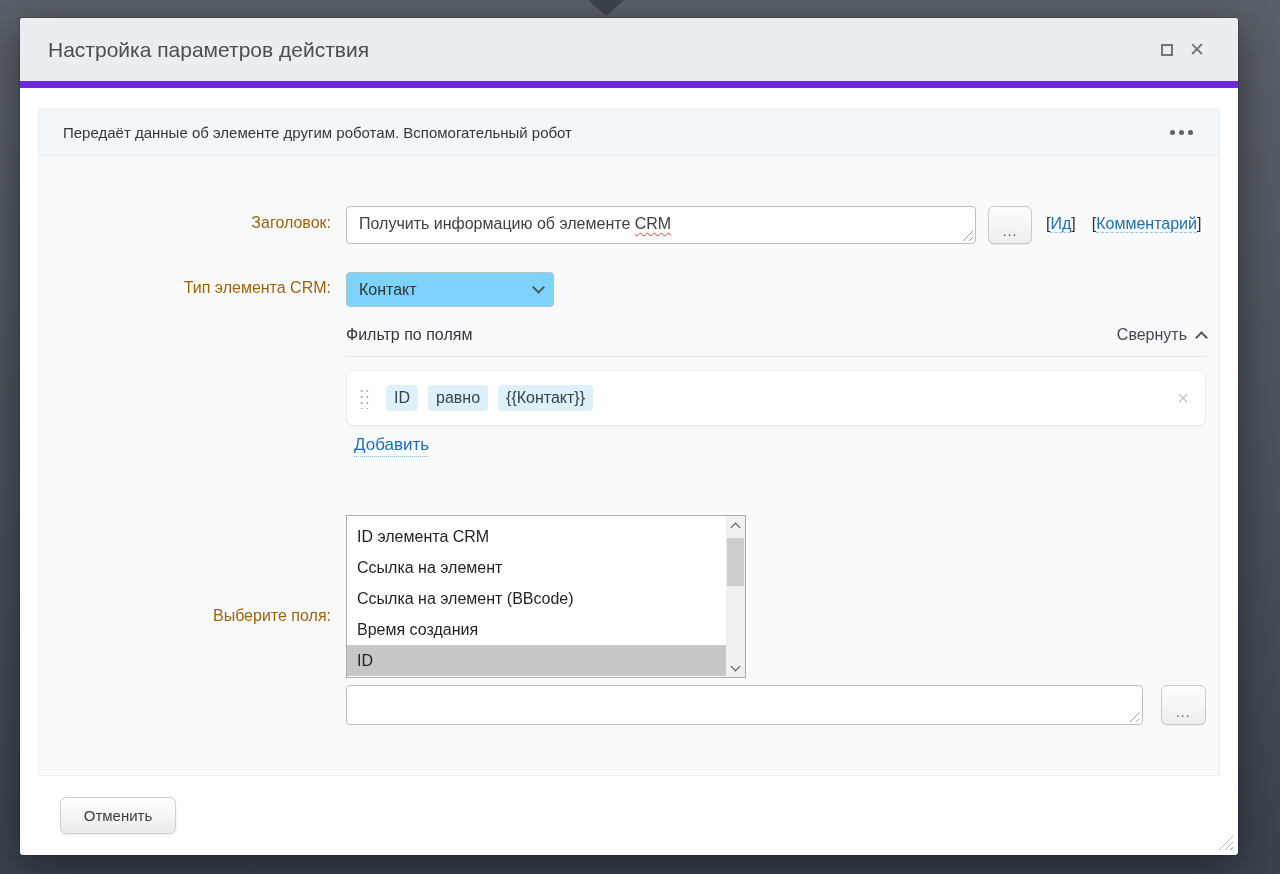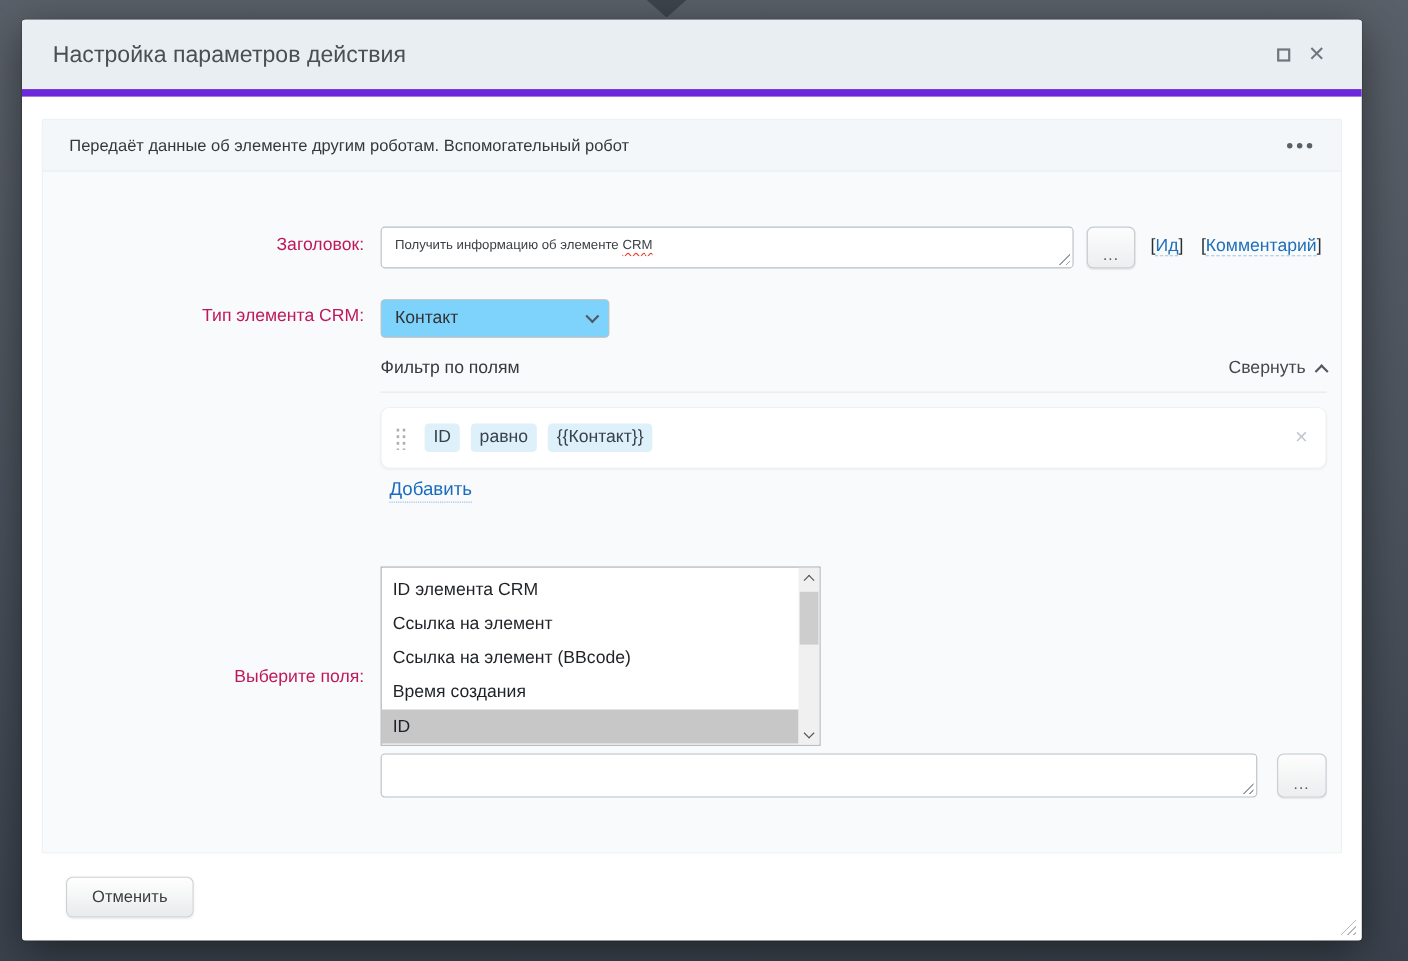--- a/index.html
+++ b/index.html
@@ -41,27 +41,27 @@
     display:flex; align-items:center; padding:0 24px;
   }
   .desc-text { font-size:15px; color:#34383d; flex:1; }
   .menu-dots { display:flex; gap:4px; cursor:pointer; padding:6px 2px; }
   .menu-dots i { width:5px; height:5px; border-radius:50%; background:#5b6168; display:block; }
 
   .form { padding-top:50px; }
   .row { display:flex; align-items:flex-start; }
   .row-label {
     flex:none; width:307px; text-align:right; padding-right:15px;
-    font-size:16px; color:#be185d; padding-top:8px;
+    font-size:16px; color:#a16207; padding-top:8px;
   }
   .field-area { flex:none; width:860px; display:flex; align-items:flex-start; }
 
   .textarea-box {
     position:relative; background:#fff; border:1px solid #b9bfc4; border-radius:4px;
-    height:38px; padding:8px 12px 0 12px; font-size:12px; color:#3c4146;
+    height:38px; padding:8px 12px 0 12px; font-size:16px; color:#3c4146;
     overflow:hidden; white-space:nowrap;
   }
   .resize-grip {
     position:absolute; right:2px; bottom:2px; width:13px; height:13px;
     background:repeating-linear-gradient(135deg, transparent 0 3px, #9aa0a5 3px 4px);
     clip-path:polygon(100% 0, 100% 100%, 0 100%);
   }
   .misspelled { text-decoration:underline wavy #e23b2e 1px; text-underline-offset:3px; }
 
   .dots-button {

